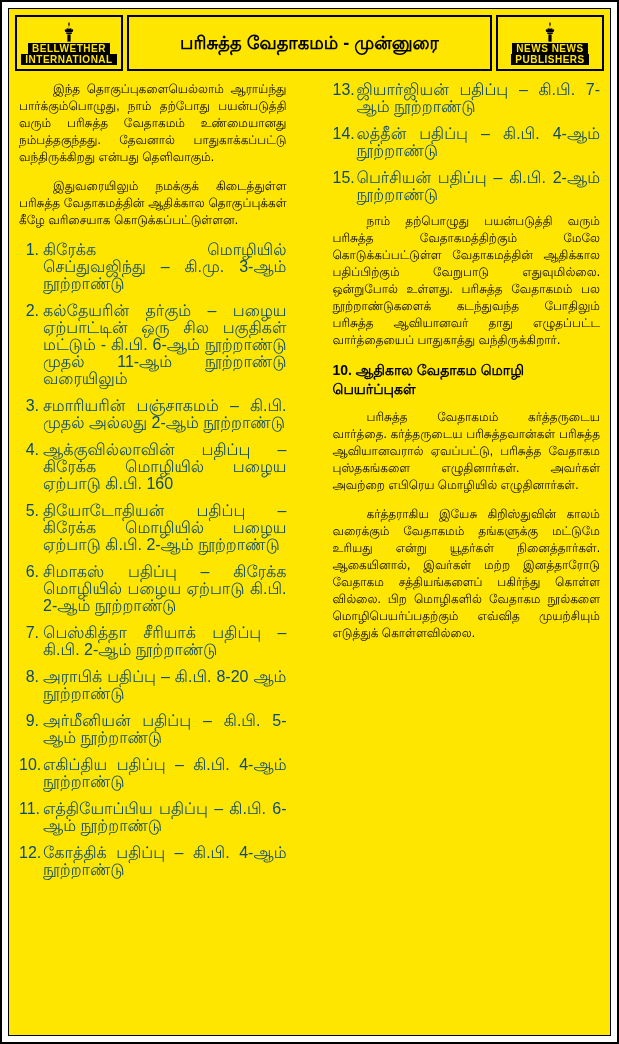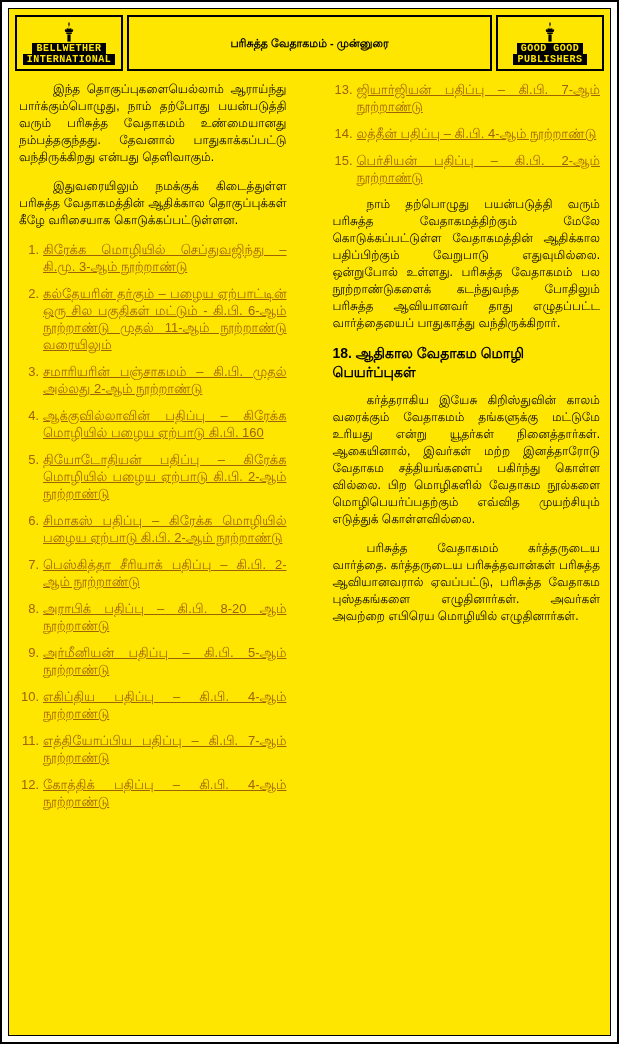--- a/index.html
+++ b/index.html
@@ -40,21 +40,20 @@
   .logo-box {
     width: 108px;
     border: 2px solid #000000;
     box-sizing: border-box;
     background: #ffe600;
     display: flex;
     flex-direction: column;
     align-items: center;
     justify-content: center;
     padding: 2px 0;
-    font-family: Liberation Mono, monospace;
   }
   .logo-box .logo-line {
     font-size: 10px;
     font-weight: bold;
     letter-spacing: .5px;
     line-height: 11px;
     text-align: center;
     color: #000;
   }
   .logo-box .logo-line.inv {
@@ -73,21 +72,21 @@
     flex: 1;
     margin: 0 4px;
     border: 2px solid #000000;
     box-sizing: border-box;
     display: flex;
     align-items: center;
     justify-content: center;
     background: #ffe600;
   }
   .title-box .doc-title {
-    font-size: 11px;
+    font-size: 18px;
     font-weight: bold;
     color: #000;
     text-align: center;
     line-height: 20px;
   }
   
   .columns {
     display: flex;
     margin-top: 10px;
     height: 952px;
@@ -115,28 +114,27 @@
     text-align: justify;
     text-indent: 34px;
   }
   ol.numlist {
     margin: 0;
     padding: 0 0 0 0;
     list-style: none;
     counter-reset: none;
   }
   ol.numlist li {
-    font-size: 13px;
+    font-size: 16px;
     line-height: 17px;
-    color: #a16207;
+    color: #0c4a6e;
     margin: 0 0 10px 0;
     padding-left: 24px;
     position: relative;
     text-align: justify;
-    text-decoration: underline;
   }
   ol.numlist li .num {
     position: absolute;
     left: 0;
     top: 0;
     width: 20px;
     text-align: right;
   }
   h2.section {
     font-size: 14px;
@@ -171,21 +169,21 @@
       </div>
 
       <div class="logo-box">
         <div class="logo-torch">
           <svg width="16" height="20" viewBox="0 0 16 20" aria-hidden="true">
             <path d="M8 0 C6 3 9 4 7.5 7 C6.5 5.5 5 6 5.5 8 C4 6 3 8 4.5 10 L11.5 10 C13 8 12 6 10.5 8 C11 6 9.5 5.5 8.5 7 C7 4 10 3 8 0 Z" fill="#000"></path>
             <rect x="5.2" y="10.4" width="5.6" height="1.6" fill="#000"></rect>
             <rect x="6.4" y="12.4" width="3.2" height="7.2" fill="#000"></rect>
           </svg>
         </div>
-        <div class="logo-line inv">GOOD GOOD</div>
+        <div class="logo-line inv">NEWS NEWS</div>
         <div class="logo-line inv">PUBLISHERS</div>
       </div>
 
     </div>
 
     <div class="columns">
 
       <div class="col left">
         <p class="para">இந்த தொகுப்புகளையெல்லாம் ஆராய்ந்து பார்க்கும்பொழுது, நாம் தற்போது பயன்படுத்தி வரும் பரிசுத்த வேதாகமம் உண்மையானது நம்பத்தகுந்தது. தேவனால் பாதுகாக்கப்பட்டு வந்திருக்கிறது என்பது தெளிவாகும்.</p>
         <p class="para">இதுவரையிலும் நமக்குக் கிடைத்துள்ள பரிசுத்த வேதாகமத்தின் ஆதிக்கால தொகுப்புக்கள் கீழே வரிசையாக கொடுக்கப்பட்டுள்ளன.</p>
@@ -194,36 +192,36 @@
           <li><span class="num">1.</span><span>கிரேக்க மொழியில் செப்துவஜிந்து  –  கி.மு. 3-ஆம் நூற்றாண்டு</span></li>
           <li><span class="num">2.</span><span>கல்தேயரின் தர்கும்  –  பழைய ஏற்பாட்டின் ஒரு சில பகுதிகள் மட்டும்  -  கி.பி. 6-ஆம் நூற்றாண்டு முதல் 11-ஆம் நூற்றாண்டு வரையிலும்</span></li>
           <li><span class="num">3.</span><span>சமாரியரின் பஞ்சாகமம்   –  கி.பி. முதல் அல்லது 2-ஆம் நூற்றாண்டு</span></li>
           <li><span class="num">4.</span><span>ஆக்குவில்லாவின் பதிப்பு  –  கிரேக்க மொழியில் பழைய ஏற்பாடு கி.பி. 160</span></li>
           <li><span class="num">5.</span><span>தியோடோதியன் பதிப்பு  –  கிரேக்க மொழியில் பழைய ஏற்பாடு கி.பி. 2-ஆம் நூற்றாண்டு</span></li>
           <li><span class="num">6.</span><span>சிமாகஸ் பதிப்பு  –  கிரேக்க மொழியில் பழைய ஏற்பாடு கி.பி. 2-ஆம் நூற்றாண்டு</span></li>
           <li><span class="num">7.</span><span>பெஸ்கித்தா சீரியாக் பதிப்பு  –  கி.பி. 2-ஆம் நூற்றாண்டு</span></li>
           <li><span class="num">8.</span><span>அராபிக் பதிப்பு  –  கி.பி. 8-20 ஆம் நூற்றாண்டு</span></li>
           <li><span class="num">9.</span><span>அர்மீனியன் பதிப்பு  –  கி.பி. 5-ஆம் நூற்றாண்டு</span></li>
           <li><span class="num">10.</span><span>எகிப்திய பதிப்பு  –  கி.பி. 4-ஆம் நூற்றாண்டு</span></li>
-          <li><span class="num">11.</span><span>எத்தியோப்பிய பதிப்பு  –  கி.பி. 7-ஆம் நூற்றாண்டு</span></li>
+          <li><span class="num">11.</span><span>எத்தியோப்பிய பதிப்பு  –  கி.பி. 6-ஆம் நூற்றாண்டு</span></li>
           <li><span class="num">12.</span><span>கோத்திக் பதிப்பு  –  கி.பி. 4-ஆம் நூற்றாண்டு</span></li>
         </ol>
       </div>
 
       <div class="col right">
         <ol class="numlist">
           <li><span class="num">13.</span><span>ஜியார்ஜியன் பதிப்பு  –  கி.பி. 7-ஆம் நூற்றாண்டு</span></li>
           <li><span class="num">14.</span><span>லத்தீன் பதிப்பு  –  கி.பி. 4-ஆம் நூற்றாண்டு</span></li>
           <li><span class="num">15.</span><span>பெர்சியன் பதிப்பு  –  கி.பி. 2-ஆம் நூற்றாண்டு</span></li>
         </ol>
 
         <p class="para">நாம் தற்பொழுது பயன்படுத்தி வரும் பரிசுத்த வேதாகமத்திற்கும் மேலே கொடுக்கப்பட்டுள்ள வேதாகமத்தின் ஆதிக்கால பதிப்பிற்கும் வேறுபாடு எதுவுமில்லை. ஒன்றுபோல் உள்ளது. பரிசுத்த வேதாகமம் பல நூற்றாண்டுகளைக் கடந்துவந்த போதிலும் பரிசுத்த ஆவியானவர் தாது எழுதப்பட்ட வார்த்தையைப் பாதுகாத்து வந்திருக்கிறார்.</p>
 
-        <h2 class="section">18. ஆதிகால வேதாகம மொழி பெயர்ப்புகள்</h2>
-
+        <h2 class="section">10. ஆதிகால வேதாகம மொழி பெயர்ப்புகள்</h2>
+
+        <p class="para">பரிசுத்த வேதாகமம் கர்த்தருடைய வார்த்தை. கர்த்தருடைய பரிசுத்தவான்கள் பரிசுத்த ஆவியானவரால் ஏவப்பட்டு, பரிசுத்த வேதாகம புஸ்தகங்களை எழுதினார்கள். அவர்கள் அவற்றை எபிரெய மொழியில் எழுதினார்கள்.</p>
         <p class="para">கர்த்தராகிய இயேசு கிறிஸ்துவின் காலம் வரைக்கும் வேதாகமம் தங்களுக்கு மட்டுமே உரியது என்று யூதர்கள் நினைத்தார்கள். ஆகையினால், இவர்கள் மற்ற இனத்தாரோடு வேதாகம சத்தியங்களைப் பகிர்ந்து கொள்ள வில்லை. பிற மொழிகளில் வேதாகம நூல்களை மொழிபெயர்ப்பதற்கும் எவ்வித முயற்சியும் எடுத்துக் கொள்ளவில்லை.</p>
-        <p class="para">பரிசுத்த வேதாகமம் கர்த்தருடைய வார்த்தை. கர்த்தருடைய பரிசுத்தவான்கள் பரிசுத்த ஆவியானவரால் ஏவப்பட்டு, பரிசுத்த வேதாகம புஸ்தகங்களை எழுதினார்கள். அவர்கள் அவற்றை எபிரெய மொழியில் எழுதினார்கள்.</p>
       </div>
 
     </div>
 
   </div>
 </div>
 
 </body></html>

